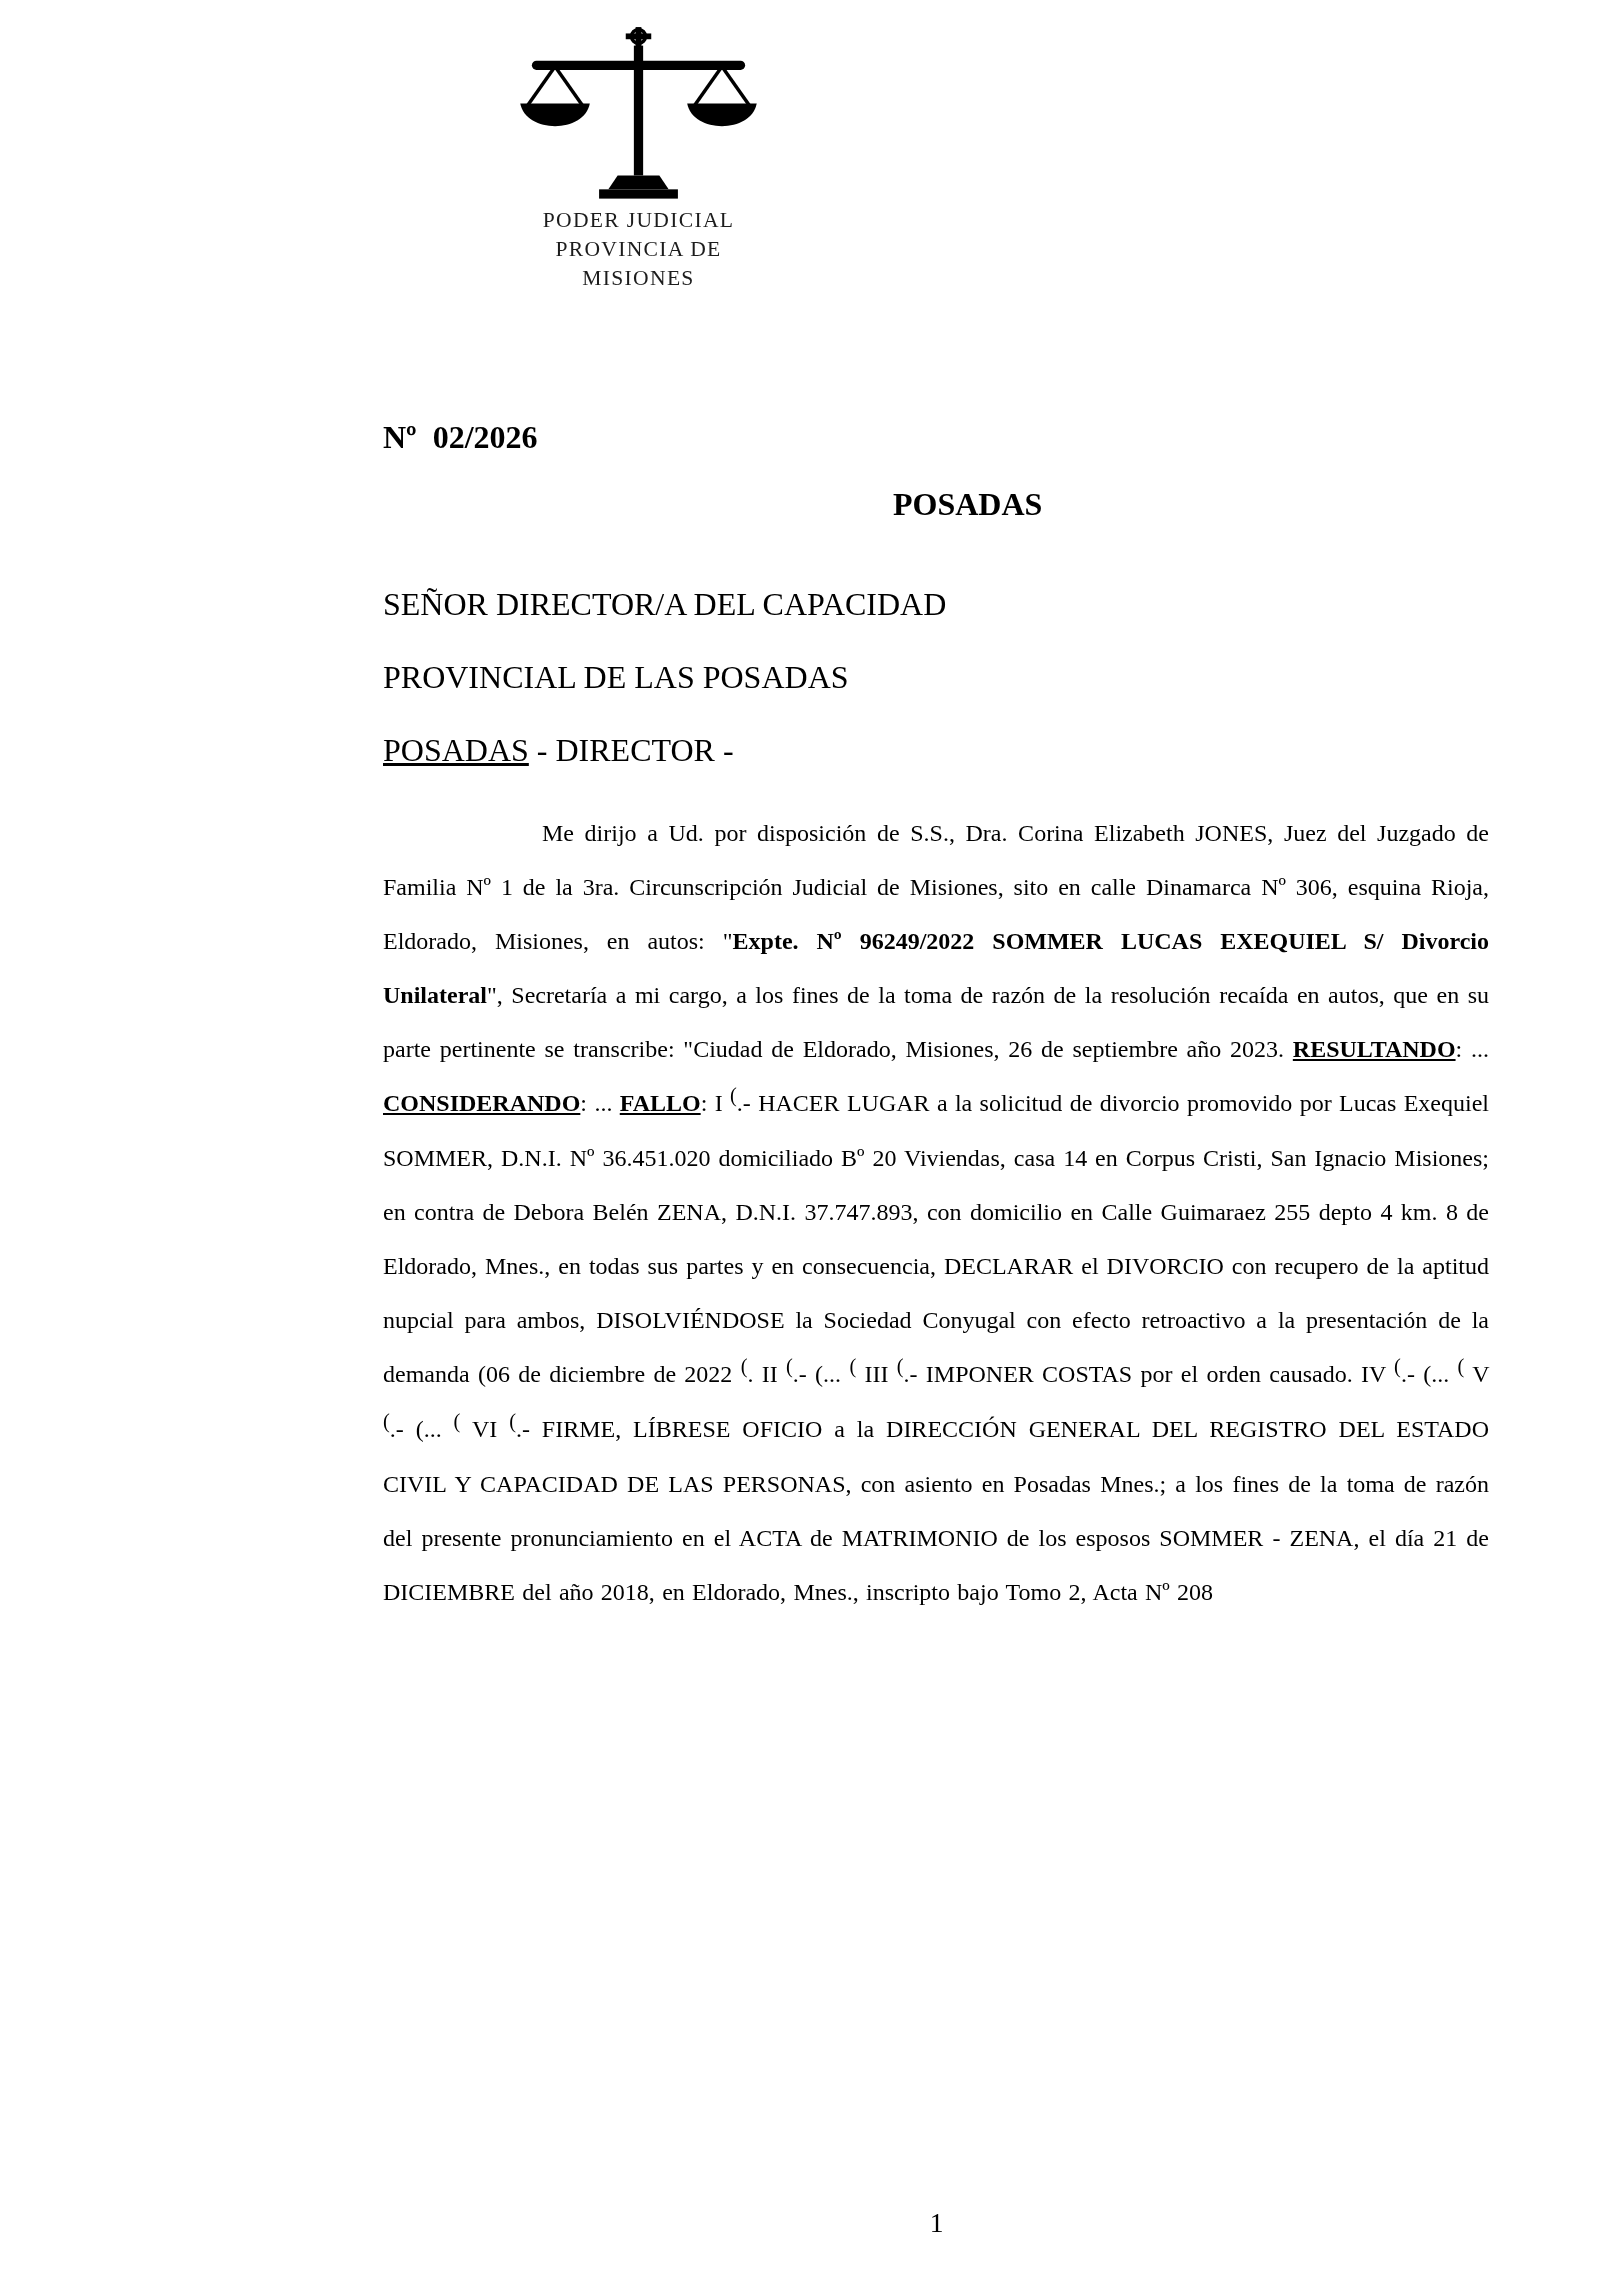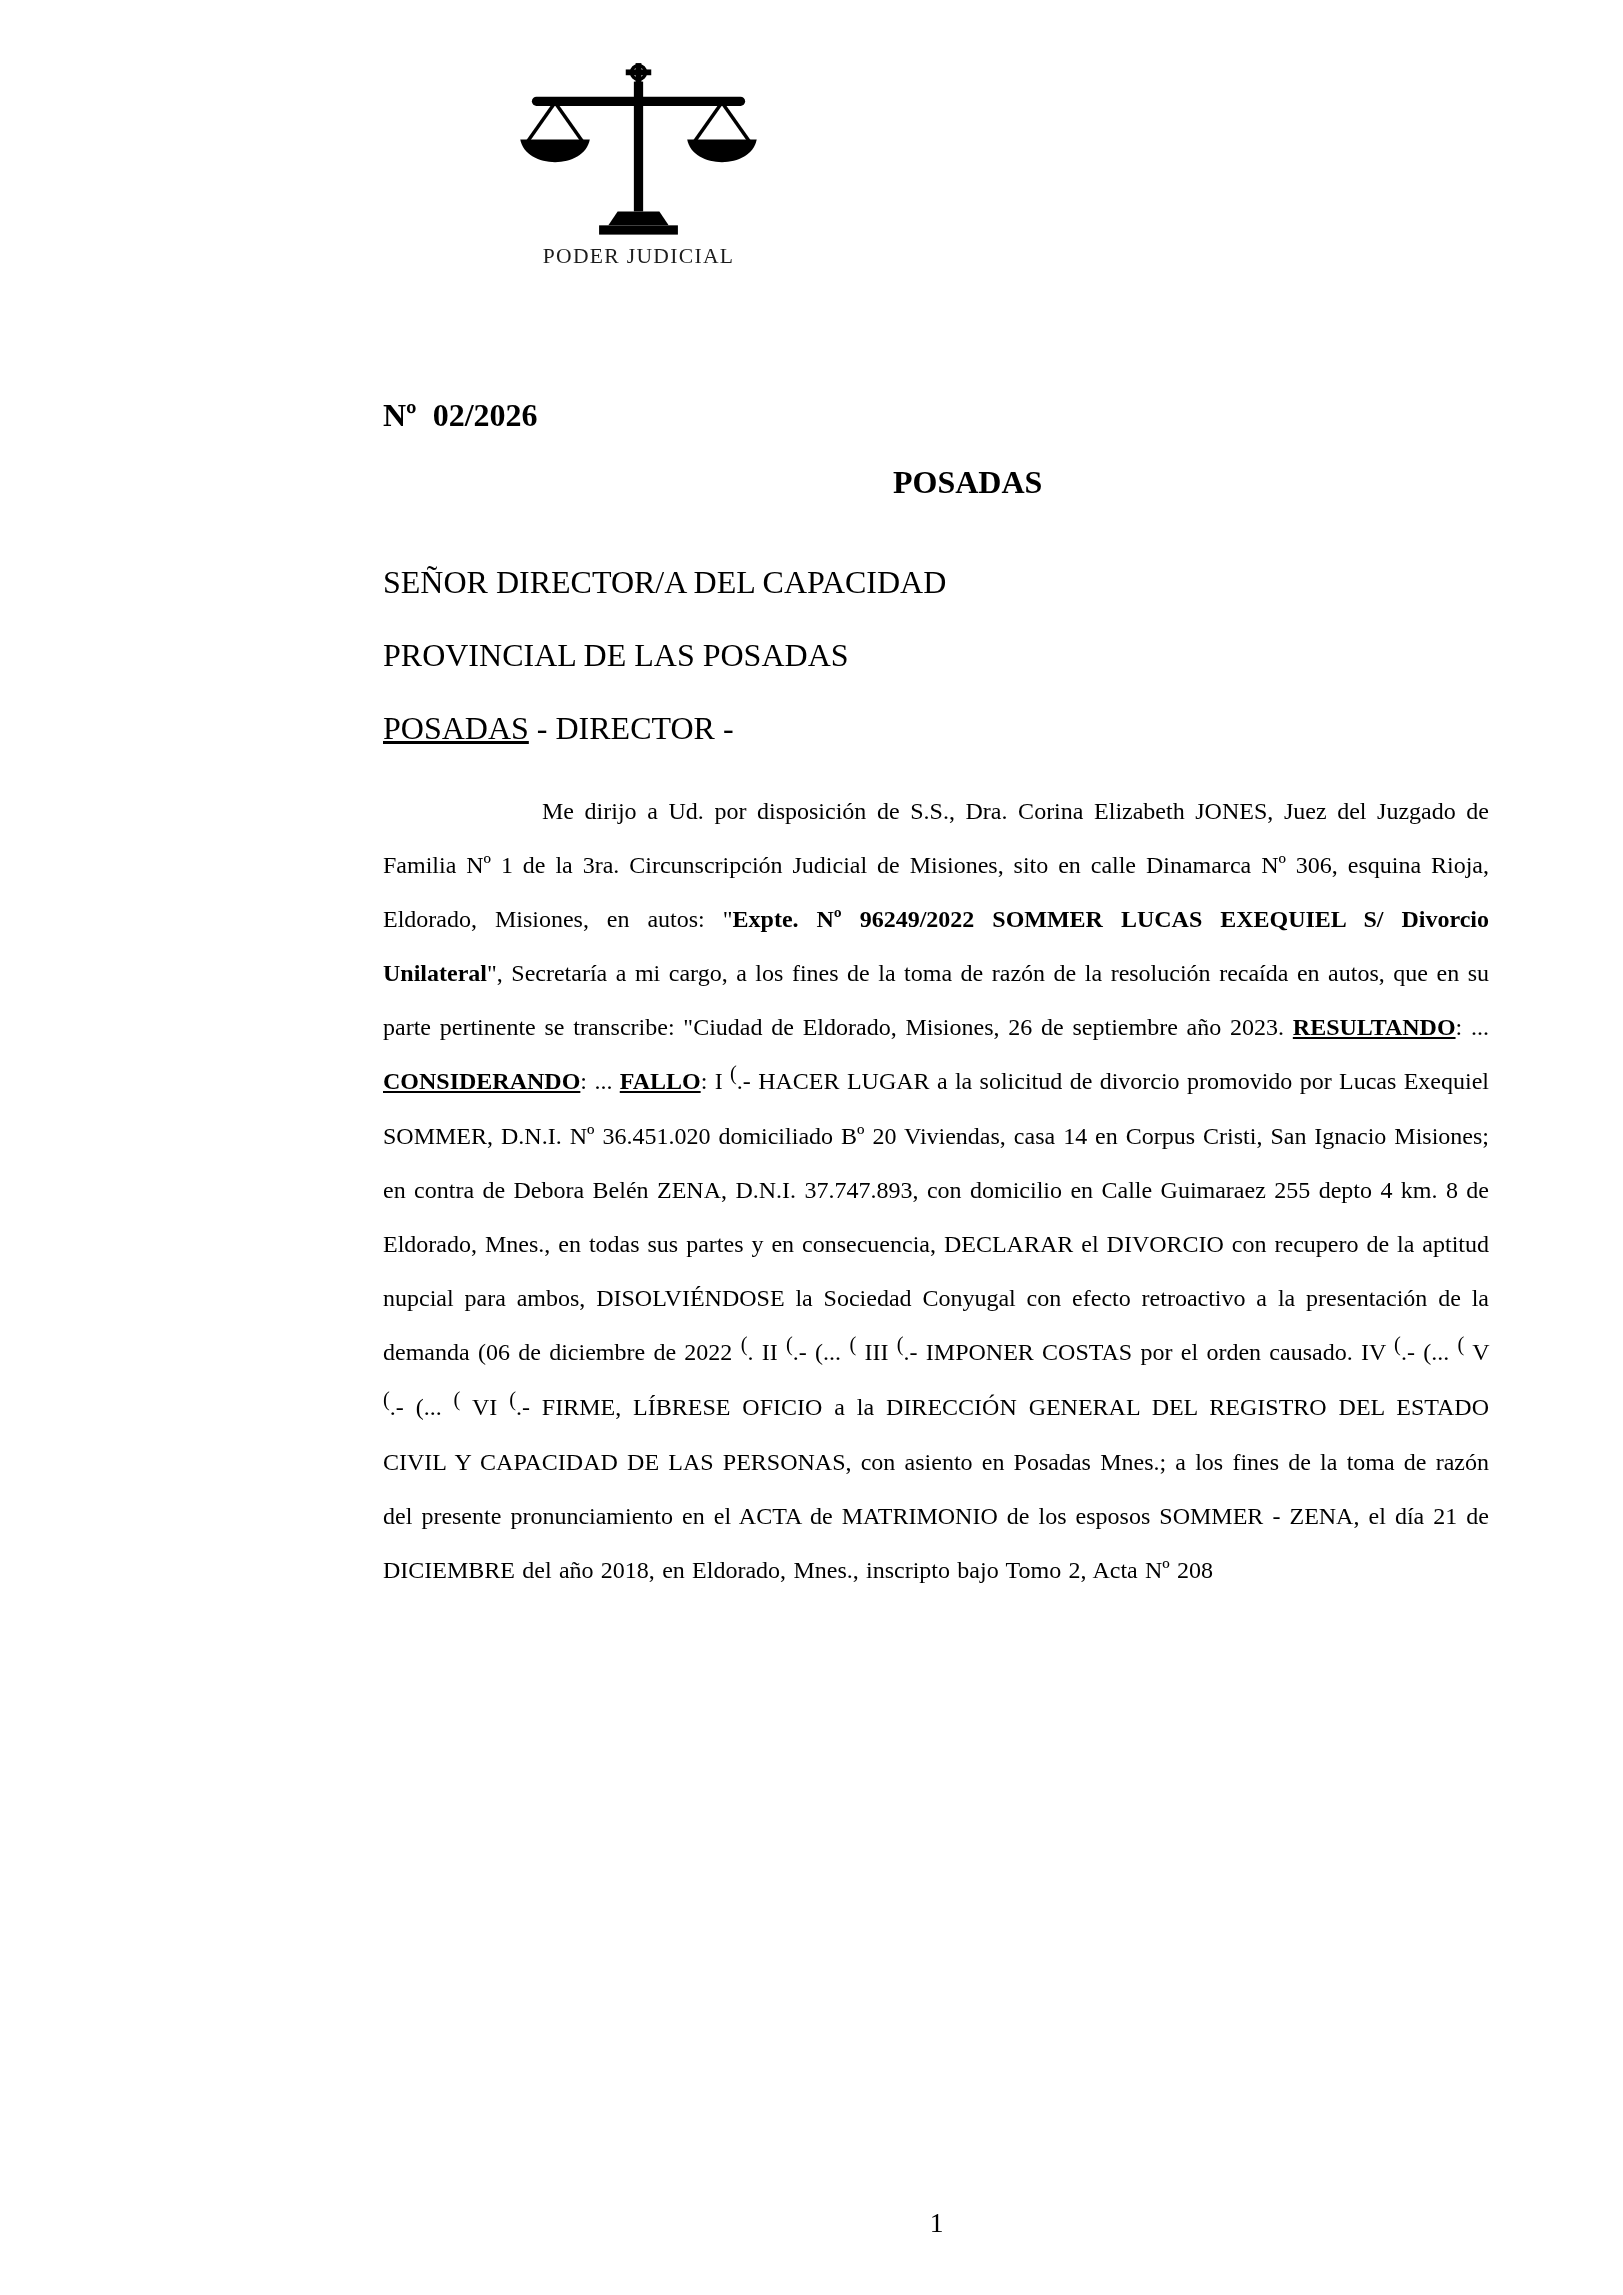--- a/index.html
+++ b/index.html
@@ -6,21 +6,21 @@
     margin: 0;
     padding: 0;
     background: #ffffff;
   }
   .page {
     position: relative;
     width: 1623px;
     height: 2295px;
     background: #ffffff;
     box-sizing: border-box;
-    padding: 63px 134px 0 383px;
+    padding: 27px 134px 0 383px;
     font-family: "Liberation Serif", "DejaVu Serif", serif;
     color: #000000;
     overflow: hidden;
   }
   
   .logo-block {
     width: 275px;
     margin-left: 118px; 
     text-align: center;
   }
@@ -104,20 +104,21 @@
 
       <line x1="182" y1="34" x2="158" y2="68" stroke="#000" stroke-width="3"></line>
       <line x1="182" y1="34" x2="206" y2="68" stroke="#000" stroke-width="3"></line>
 
       <path d="M152,66 C157,92 207,92 212,66 Z" fill="#000"></path>
 
       <path d="M92,128 L128,128 L136,140 L84,140 Z" fill="#000"></path>
       <rect x="76" y="140" width="68" height="8" fill="#000"></rect>
     </svg>
     <div class="logo-caption">PODER JUDICIAL</div>
+    <div class="logo-caption" style="margin-top:0;">PROVINCIA DE MISIONES</div>
   </div>
 
   <div class="doc-line">
     <span class="doc-number">Nº  02/2026</span>
     <span class="doc-type">POSADAS</span>
   </div>
 
   <div class="recipient">
     <div>SEÑOR DIRECTOR/A DEL CAPACIDAD</div>
     <div>PROVINCIAL DE LAS POSADAS</div>

